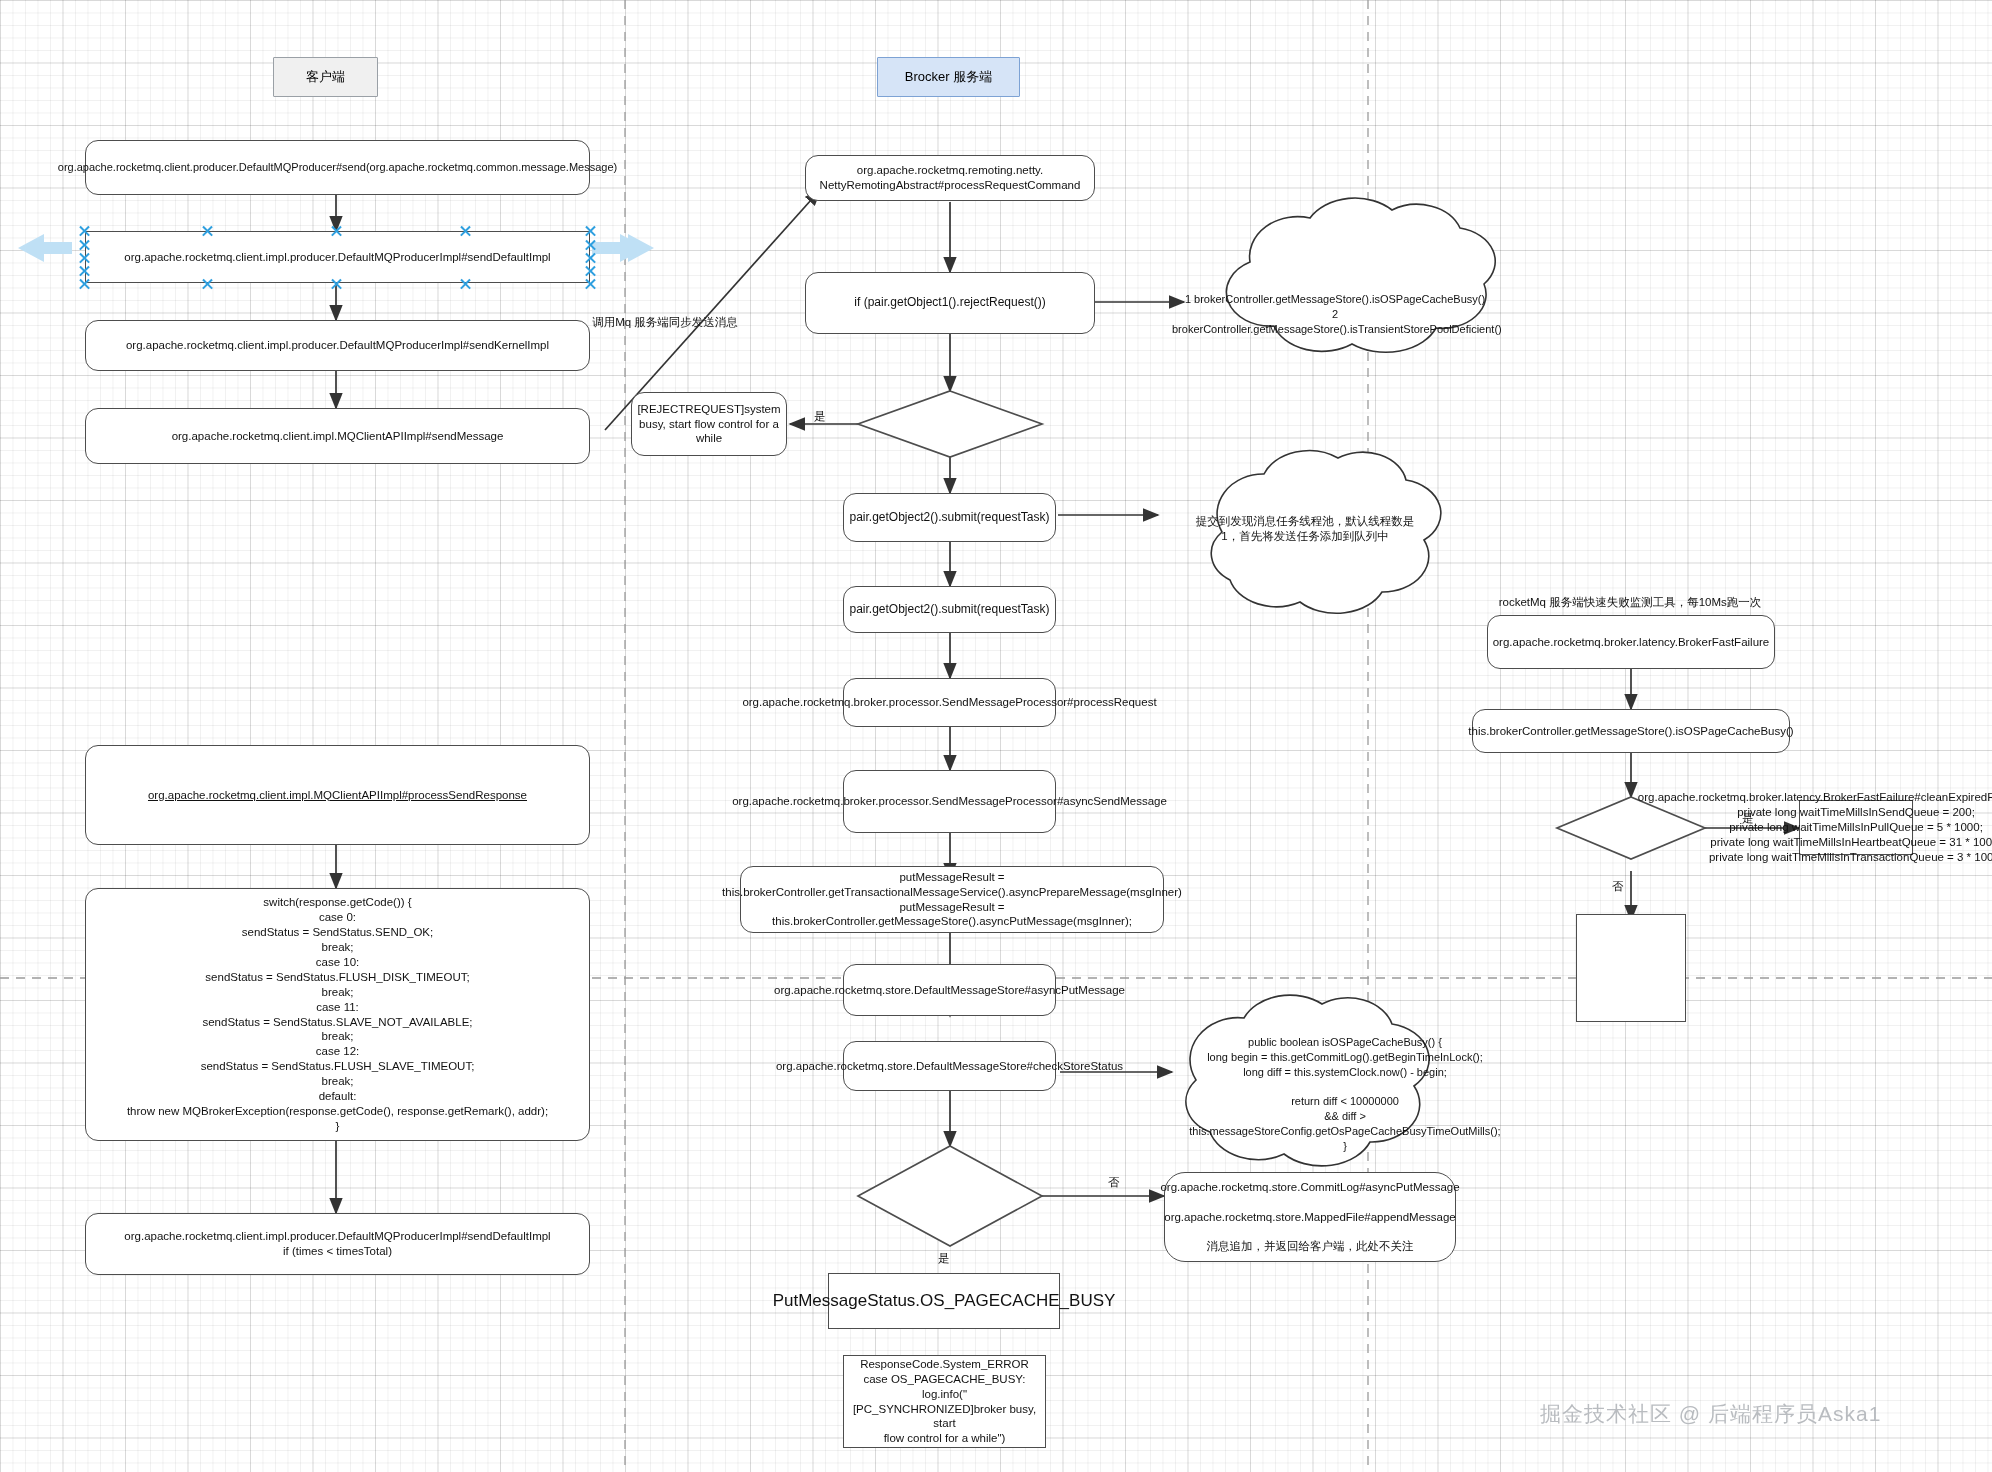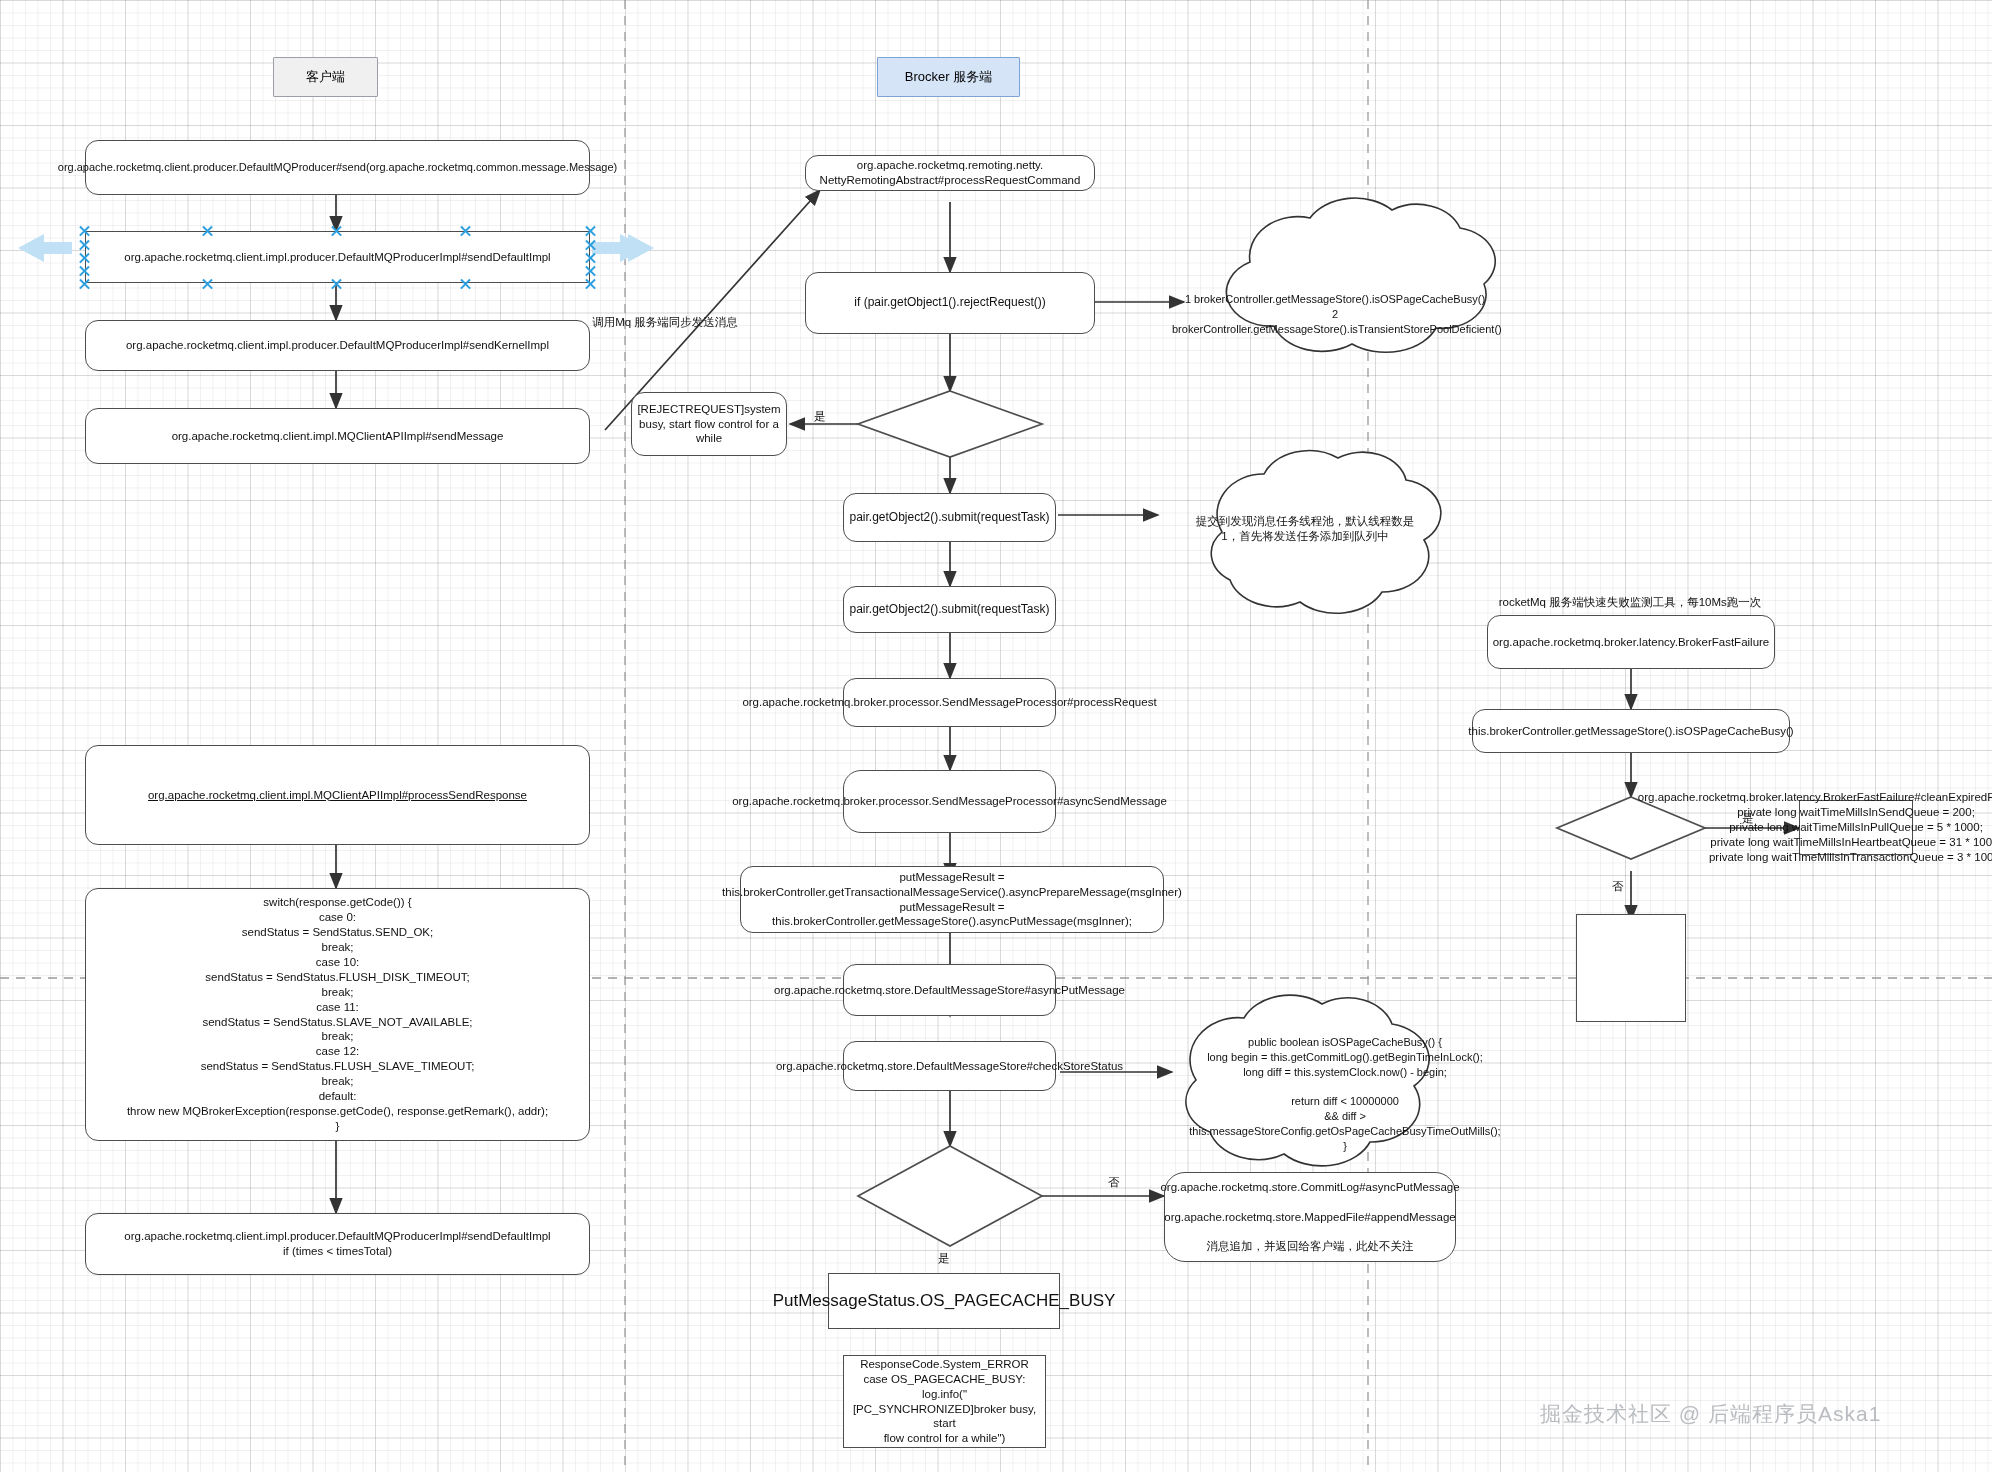--- a/index.html
+++ b/index.html
@@ -204,42 +204,42 @@
 default:
 throw new MQBrokerException(response.getCode(), response.getRemark(), addr);
 }</span>
   </div>
 
   <div class="node rnd" style="left:85px; top:1213px; width:505px; height:62px; font-size:11.5px;">
     <span>org.apache.rocketmq.client.impl.producer.DefaultMQProducerImpl#sendDefaultImpl
 if (times &lt; timesTotal)</span>
   </div>
 
-  <div class="node rnd" style="left:805px; top:155px; width:290px; height:36px; font-size:11.5px;text-align:center;">
+  <div class="node rnd" style="left:805px; top:155px; width:290px; height:46px; font-size:11.5px;text-align:center;">
     <span>org.apache.rocketmq.remoting.netty.
 NettyRemotingAbstract#processRequestCommand</span>
   </div>
 
   <div class="node rnd" style="left:805px; top:272px; width:290px; height:62px; font-size:12px;">
     <span>if (pair.getObject1().rejectRequest())</span>
   </div>
 
   <div class="node rnd" style="left:843px; top:493px; width:213px; height:49px; font-size:12px;">
     <span>pair.getObject2().submit(requestTask)</span>
   </div>
 
   <div class="node rnd" style="left:843px; top:586px; width:213px; height:47px; font-size:12px;">
     <span>pair.getObject2().submit(requestTask)</span>
   </div>
 
   <div class="node rnd" style="left:843px; top:678px; width:213px; height:49px; font-size:11.5px;">
     <span>org.apache.rocketmq.broker.processor.SendMessageProcessor#processRequest</span>
   </div>
 
-  <div class="node rnd" style="left:843px; top:770px; width:213px; height:63px; font-size:11.5px;border-radius:18px;">
+  <div class="node rnd" style="left:843px; top:770px; width:213px; height:63px; font-size:11.5px;">
     <span>org.apache.rocketmq.broker.processor.SendMessageProcessor#asyncSendMessage</span>
   </div>
 
   <div class="node rnd" style="left:740px; top:858px; width:424px; height:67px; font-size:11.5px;margin-top:8px;">
     <span>putMessageResult =
 this.brokerController.getTransactionalMessageService().asyncPrepareMessage(msgInner)
 putMessageResult =
 this.brokerController.getMessageStore().asyncPutMessage(msgInner);</span>
   </div>
 

